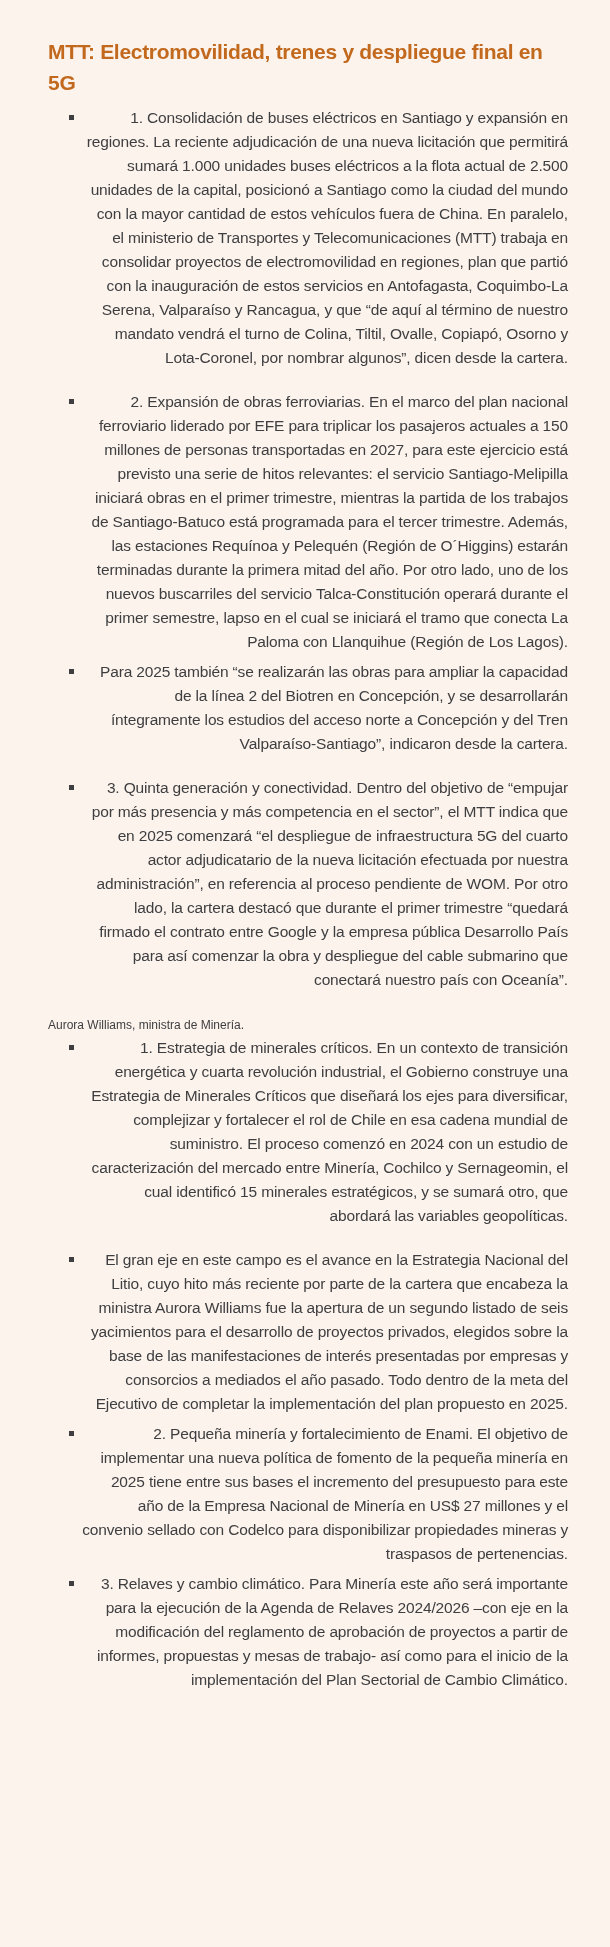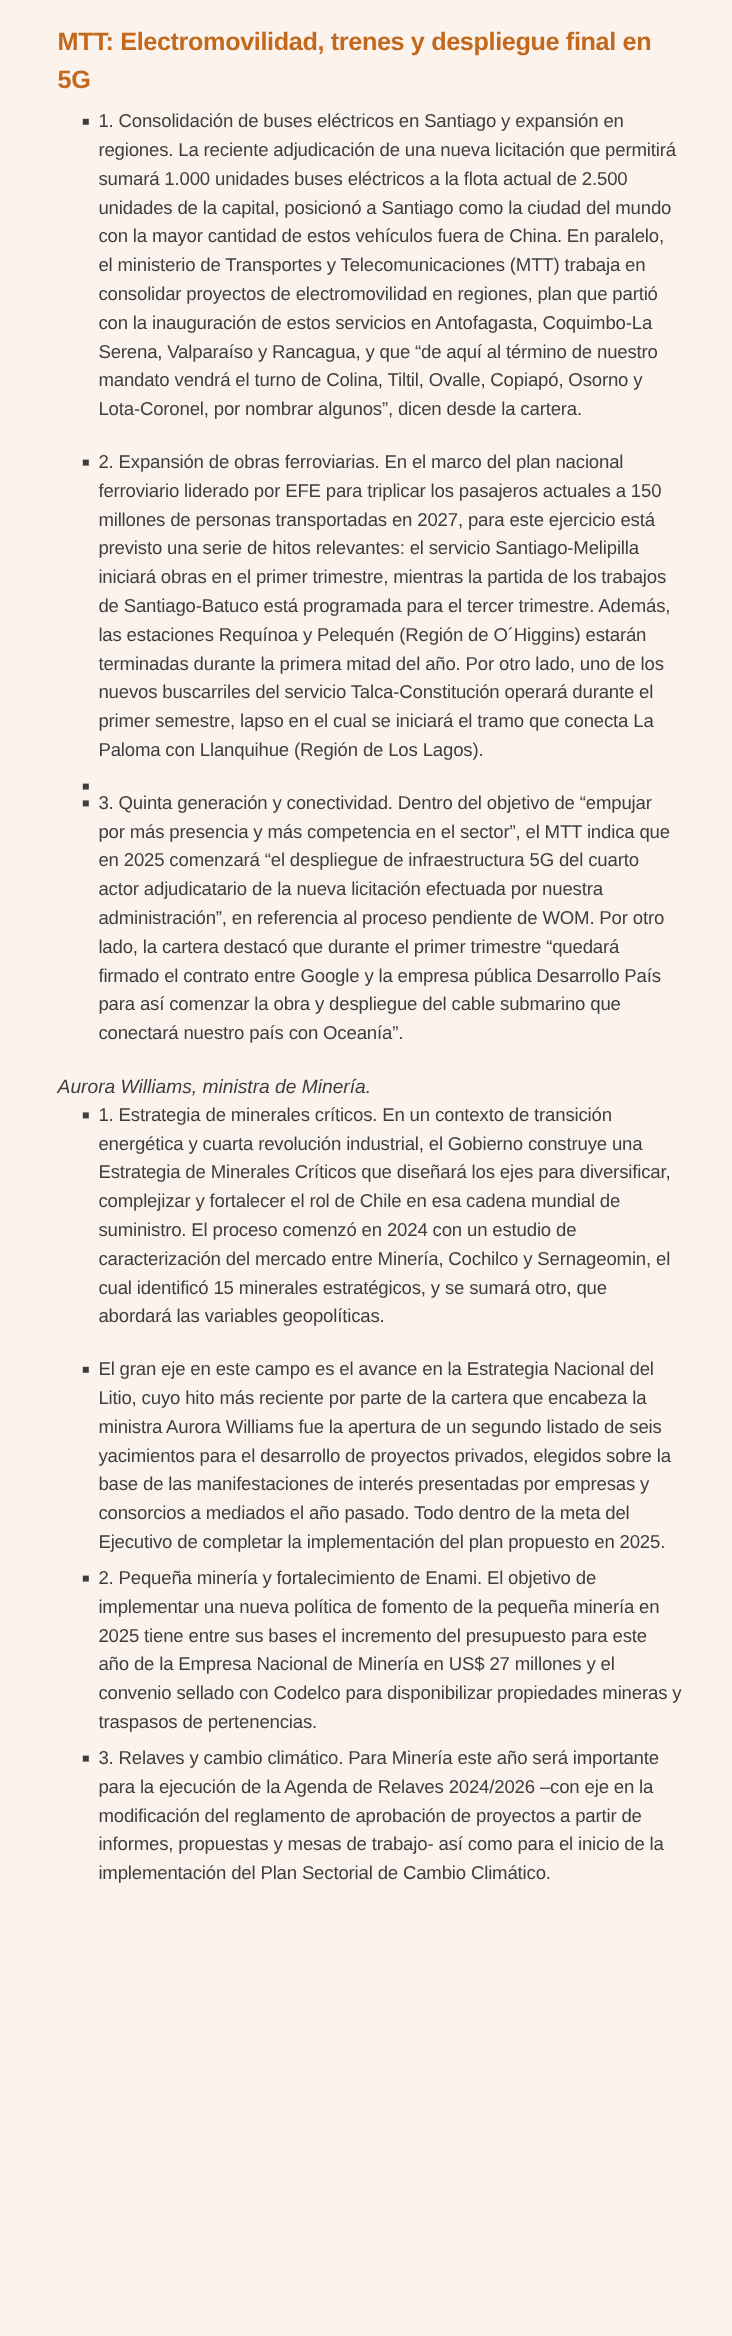--- a/index.html
+++ b/index.html
@@ -13,20 +13,21 @@
   body{
     width:610px;
     min-height:1947px;
     background:var(--bg);
     color:var(--text);
     font-family:"Liberation Sans","DejaVu Sans",sans-serif;
     overflow-x:hidden;
   }
   .page{
     padding:20px 42px 40px 48px;
+    margin-top:16px;
   }
   .section-heading{
     color:var(--accent);
     font-size:21px;
     line-height:31px;
     font-weight:700;
     letter-spacing:-0.3px;
     margin:0 0 8px 0;
   }
   .section-heading.second{
@@ -36,58 +37,58 @@
     list-style:none;
     margin:0;
     padding:0 0 0 34px;
   }
   .item{
     position:relative;
     font-size:15.5px;
     line-height:24px;
     letter-spacing:-0.15px;
     margin:0;
-    text-align:left;
+    text-align:right;
   }
   .item + .item{margin-top:6px;}
   .item.gap-large{margin-top:20px;}
   .bullet{
     position:absolute;
     left:-13px;
     top:9px;
     width:5px;
     height:5px;
     background:var(--text);
     display:block;
   }
   .caption{
-    font-size:16px;
+    font-size:12px;
     line-height:22px;
     margin:22px 0 0 0;
-    font-style:italic;
   }
 </style>
 </head>
 <body>
 
 <main class="page">
 
   <h2 class="section-heading">MTT: Electromovilidad, trenes y despliegue final en 5G</h2>
 
   <ul class="bullet-list">
     <li class="item">
       <span class="bullet"></span>
       <span class="item-text">1. Consolidación de buses eléctricos en Santiago y expansión en regiones.  La reciente adjudicación de una nueva licitación que permitirá sumará 1.000 unidades buses eléctricos a la flota actual de 2.500 unidades de la capital, posicionó a Santiago como la ciudad del mundo con la mayor cantidad de estos vehículos fuera de China. En paralelo, el ministerio de Transportes y Telecomunicaciones (MTT) trabaja en consolidar proyectos de electromovilidad en regiones, plan que partió con la inauguración de estos servicios en Antofagasta, Coquimbo-La Serena, Valparaíso y Rancagua, y que “de aquí al término de nuestro mandato vendrá el turno de Colina, Tiltil, Ovalle, Copiapó, Osorno y Lota-Coronel, por nombrar algunos”, dicen desde la cartera.</span>
     </li>
     <li class="item gap-large">
       <span class="bullet"></span>
       <span class="item-text">2. Expansión de obras ferroviarias.  En el marco del plan nacional ferroviario liderado por EFE para triplicar los pasajeros actuales a 150 millones de personas transportadas en 2027, para este ejercicio está previsto una serie de hitos relevantes: el servicio Santiago-Melipilla iniciará obras en el primer trimestre, mientras la partida de los trabajos de Santiago-Batuco está programada para el tercer trimestre. Además, las estaciones Requínoa y Pelequén (Región de O´Higgins) estarán terminadas durante la primera mitad del año. Por otro lado, uno de los nuevos buscarriles del servicio Talca-Constitución operará durante el primer semestre, lapso en el cual se iniciará el tramo que conecta La Paloma con Llanquihue (Región de Los Lagos).</span>
     </li>
     <li class="item">
       <span class="bullet"></span>
+      <span class="item-text">Para 2025 también “se realizarán las obras para ampliar la capacidad de la línea 2 del Biotren en Concepción, y se desarrollarán íntegramente los estudios del acceso norte a Concepción y del Tren Valparaíso-Santiago”, indicaron desde la cartera.</span>
     </li>
     <li class="item gap-large">
       <span class="bullet"></span>
       <span class="item-text">3. Quinta generación y conectividad. Dentro del objetivo de “empujar por más presencia y más competencia en el sector”, el MTT indica que en 2025 comenzará “el despliegue de infraestructura 5G del cuarto actor adjudicatario de la nueva licitación efectuada por nuestra administración”, en referencia al proceso pendiente de WOM. Por otro lado, la cartera destacó que durante el primer trimestre “quedará firmado el contrato entre Google y la empresa pública Desarrollo País para así comenzar la obra y despliegue del cable submarino que conectará nuestro país con Oceanía”.</span>
     </li>
   </ul>
 
   <p class="caption">Aurora Williams, ministra de Minería.</p>
 
 

